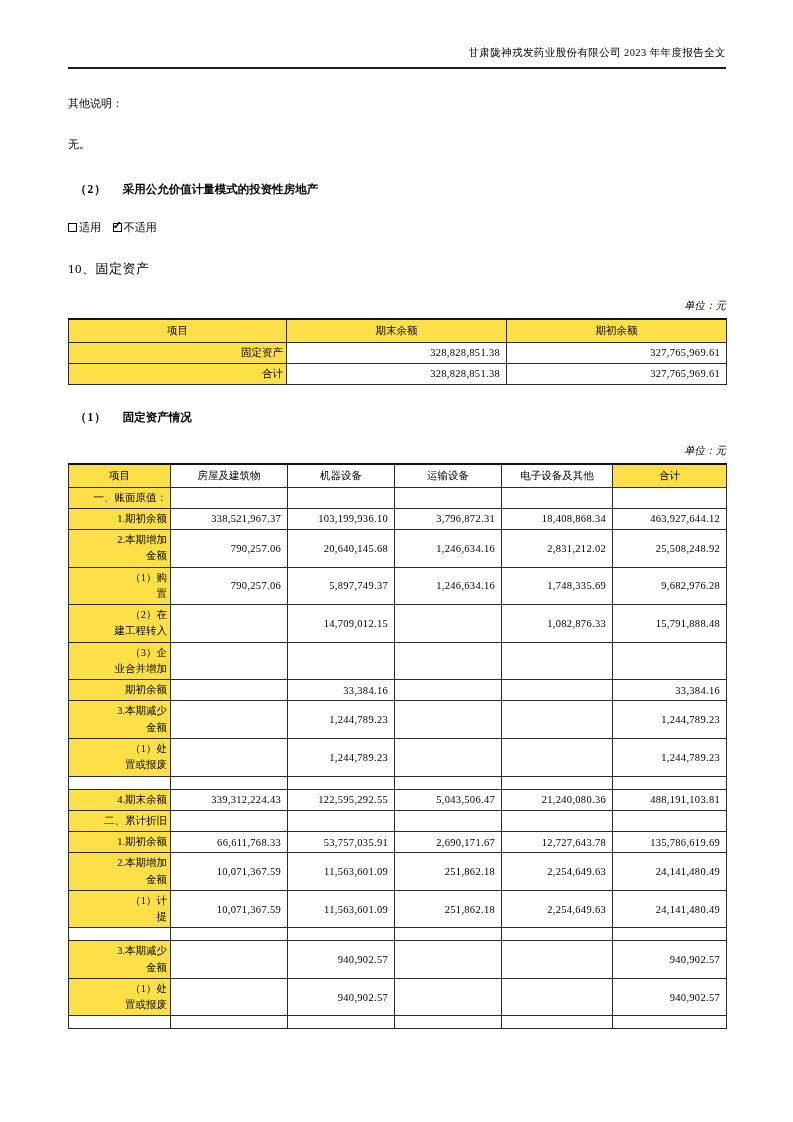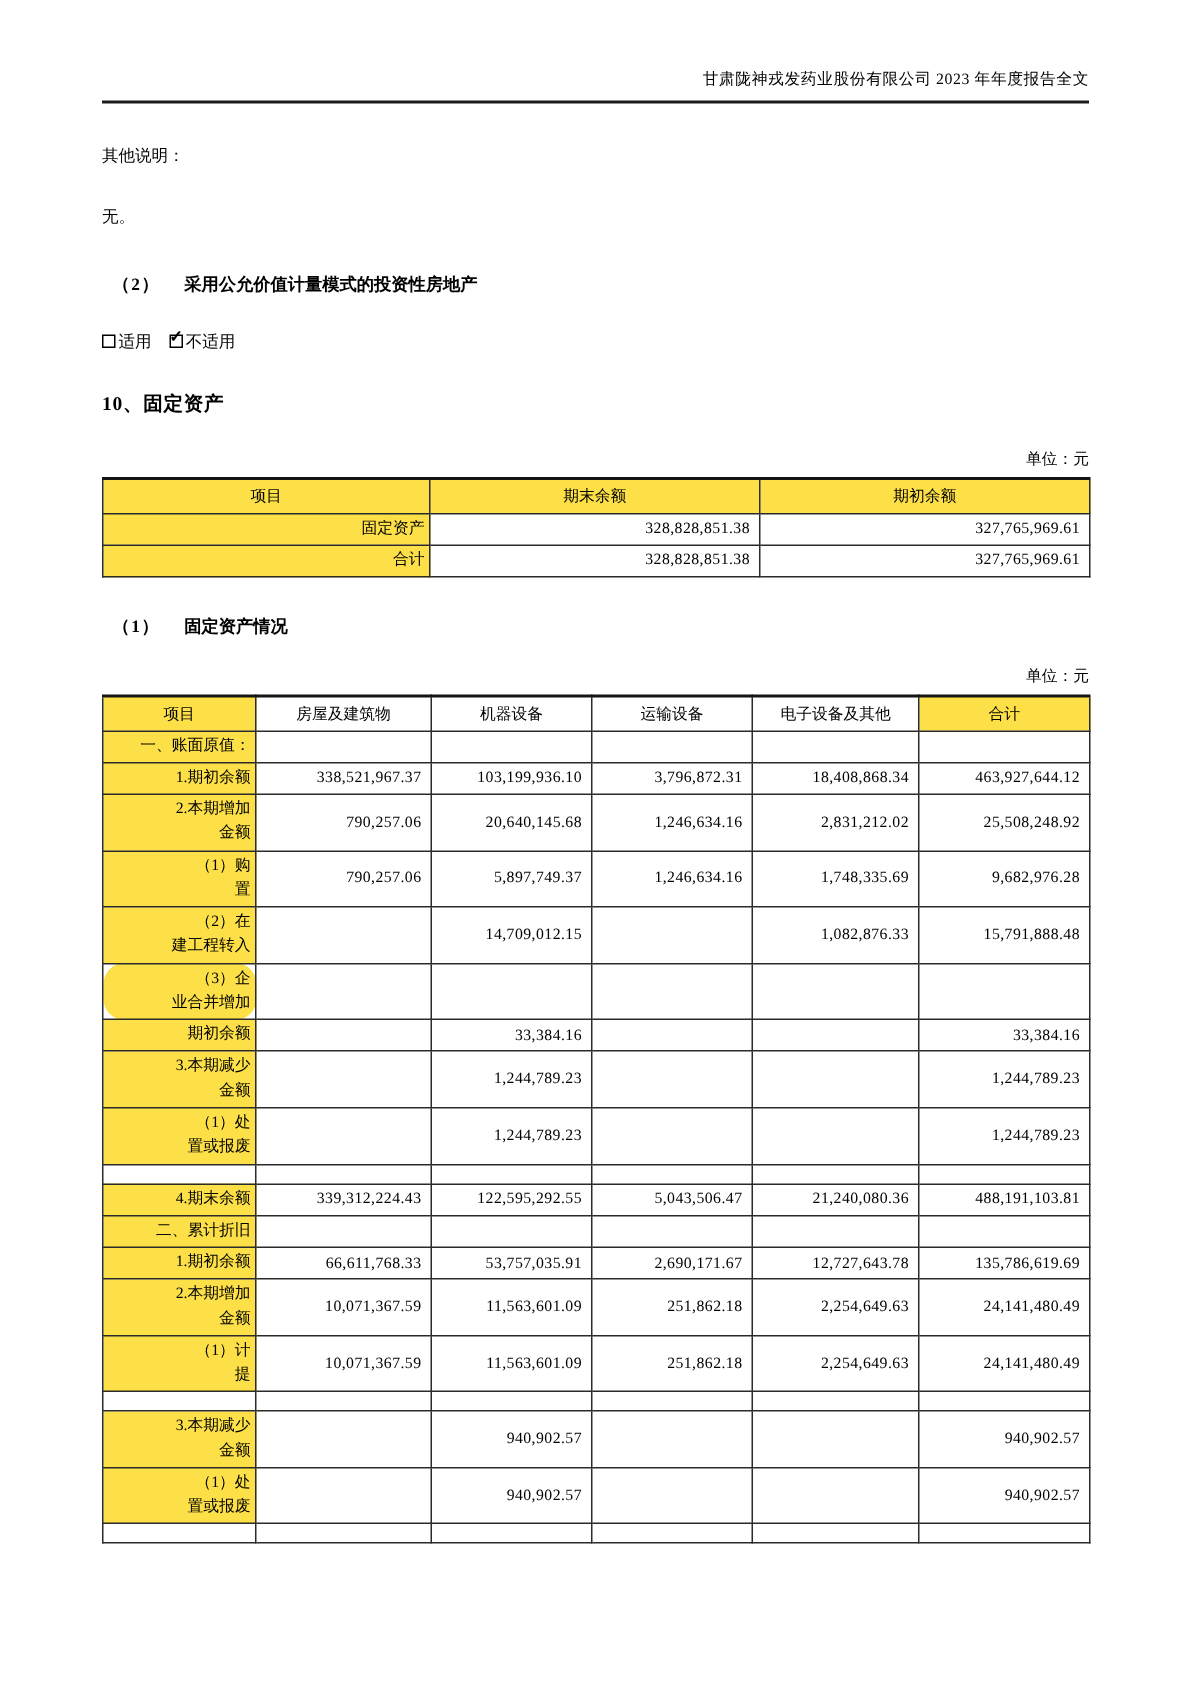--- a/index.html
+++ b/index.html
@@ -24,23 +24,23 @@
   .applicable-line { margin-top:23px; font-size:11px; }
   .cbx {
     display:inline-block; width:9px; height:9px; border:1.2px solid #000;
     vertical-align:-1px; margin-right:2px; position:relative;
   }
   .cbx .tick {
     position:absolute; left:-1px; top:-4px; font-size:11px; font-weight:bold; line-height:11px;
   }
   .cbx-group { margin-right:9px;margin-top:32px; }
 
-  .h-main { margin-top:25px; font-weight:bold; font-size:13px; letter-spacing:.5px; }
-
-  .unit-line { margin-top:21px; margin-bottom:5px; text-align:right; font-size:10.5px; }
+  .h-main { margin-top:25px; font-weight:normal; font-size:13px; letter-spacing:.5px; }
+
+  .unit-line { margin-top:21px; margin-bottom:5px; text-align:right; font-size:10.5px;font-style:italic; }
   .unit-line.tight { margin-top:19px; }
 
   table {
     border-collapse:collapse; width:658px; table-layout:fixed;
     font-size:10.5px; border-top:2px solid #141414;
     border-left:1px solid #2a2a2a; border-right:1px solid #2a2a2a;
   }
   th, td { border:1px solid #2a2a2a; vertical-align:middle; }
   th { font-weight:normal; height:23px; text-align:center; padding:1px 2px; }
   td.num { text-align:right; padding:2px 6px 2px 2px; height:18px; letter-spacing:.3px; }
@@ -178,21 +178,21 @@
             <tr>
               <td class="lab shade" style="text-indent: 40px;">（2）在
 建工程转入</td>
               <td class="num"></td>
               <td class="num">14,709,012.15</td>
               <td class="num"></td>
               <td class="num">1,082,876.33</td>
               <td class="num">15,791,888.48</td>
             </tr>
             <tr>
-              <td class="lab shade" style="text-indent: 40px; border-radius: 14px;">（3）企
+              <td class="lab shade" style="text-indent: 40px;">（3）企
 业合并增加</td>
               <td class="num"></td>
               <td class="num"></td>
               <td class="num"></td>
               <td class="num"></td>
               <td class="num"></td>
             </tr>
             <tr>
               <td class="lab shade">期初余额</td>
               <td class="num"></td>

